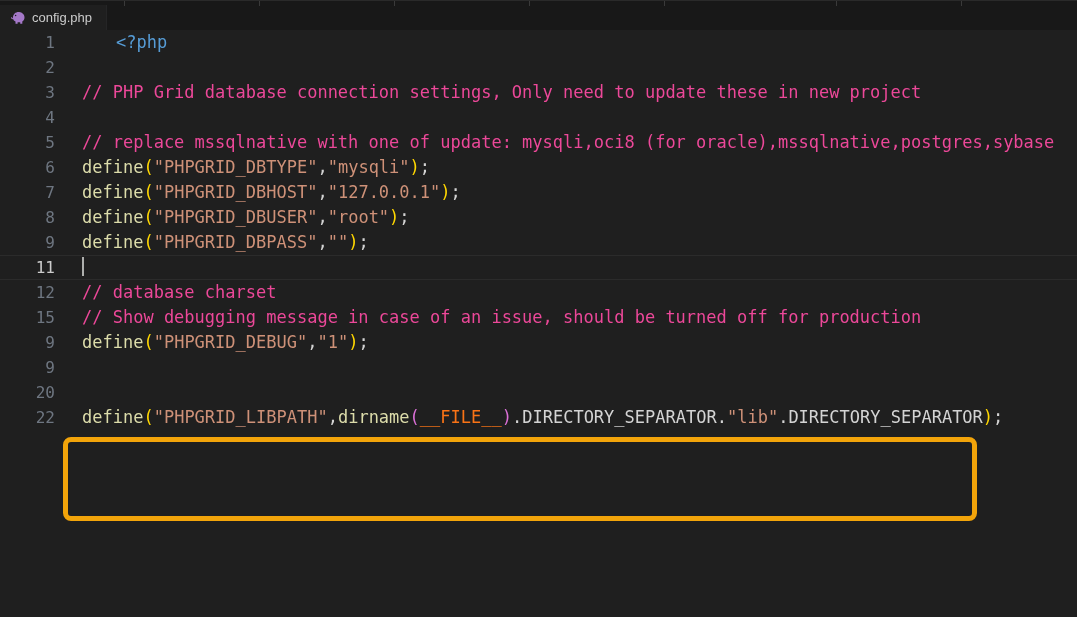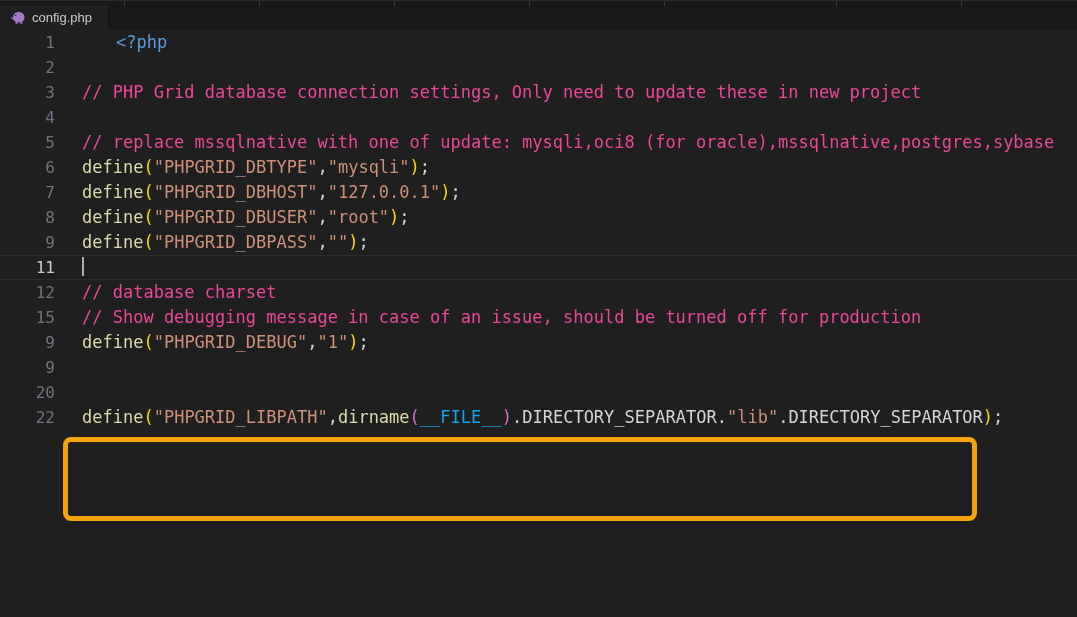--- a/index.html
+++ b/index.html
@@ -23,21 +23,21 @@
 
   
   .tok-tag{color:#569cd6;margin-left:34px;}
   .tok-comment{color:#ec4899;}
   .tok-link{color:#6a9955;text-decoration:underline;cursor:pointer;}
   .tok-func{color:#dcdcaa;}
   .tok-p1{color:#ffd700;}
   .tok-p2{color:#da70d6;}
   .tok-str{color:#ce9178;}
   .tok-pun{color:#d4d4d4;}
-  .tok-blue{color:#0ea5e9;}
+  .tok-blue{color:#f97316;}
 
   .cursor{display:inline-block;width:2px;height:19px;background:#aeafad;vertical-align:middle;margin-top:-3px;}
 
   
   .mosaic{display:inline-block;width:435px;height:21px;vertical-align:middle;margin:0 2px -2px 2px;position:relative;border-radius:1px;
     background:
       repeating-linear-gradient(90deg, rgba(150,100,70,0.22) 0 29px, rgba(0,0,0,0.20) 29px 58px, rgba(190,130,95,0.12) 58px 87px),
       repeating-linear-gradient(90deg, #4a3a31 0 17px, #5a463a 17px 34px, #3b2f29 34px 51px, #64503f 51px 68px, #473830 68px 85px, #55443b 85px 102px);}
   .mosaic::after{content:"";position:absolute;bottom:-4px;left:28px;width:5px;height:6px;background:#9c6e56;opacity:.75;border-radius:1px;
     box-shadow:72px 0 #9c6e56, 150px 0 #9c6e56, 218px 0 #9c6e56, 295px 0 #9c6e56, 352px 0 #9c6e56;}

